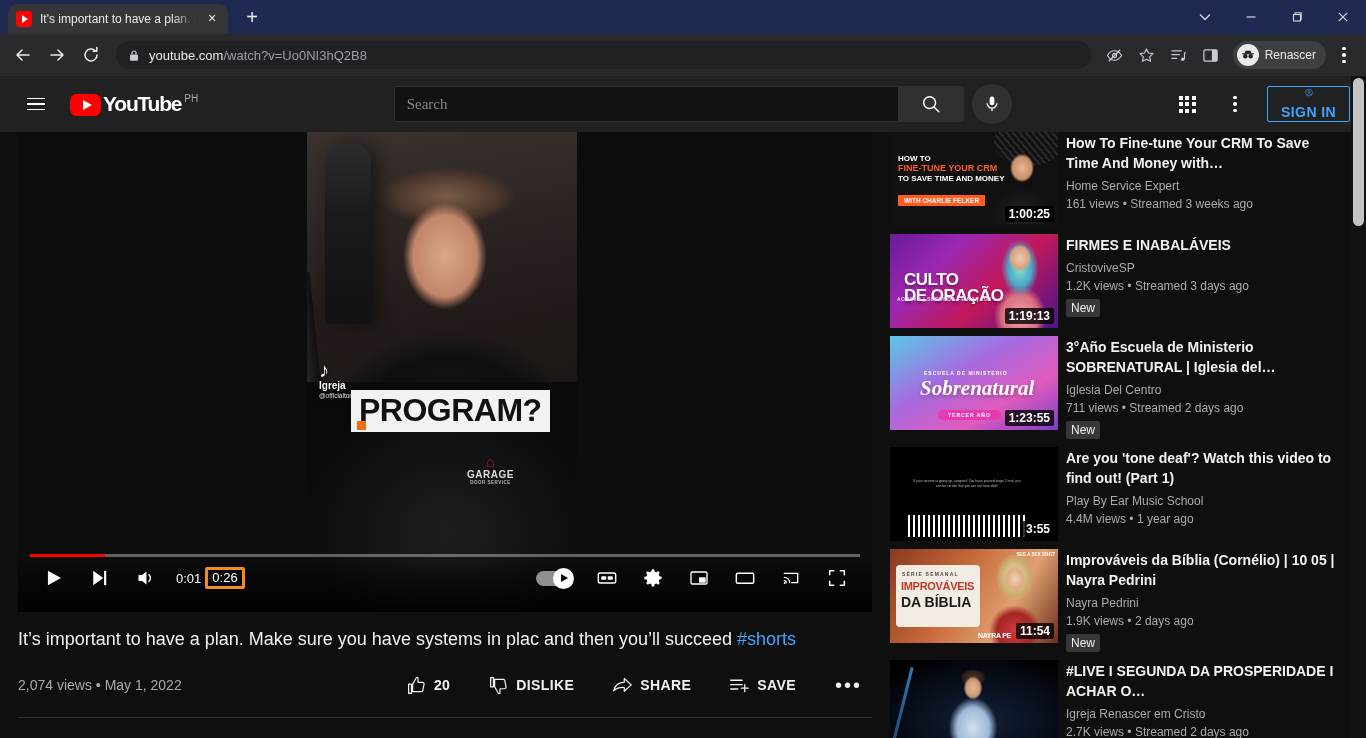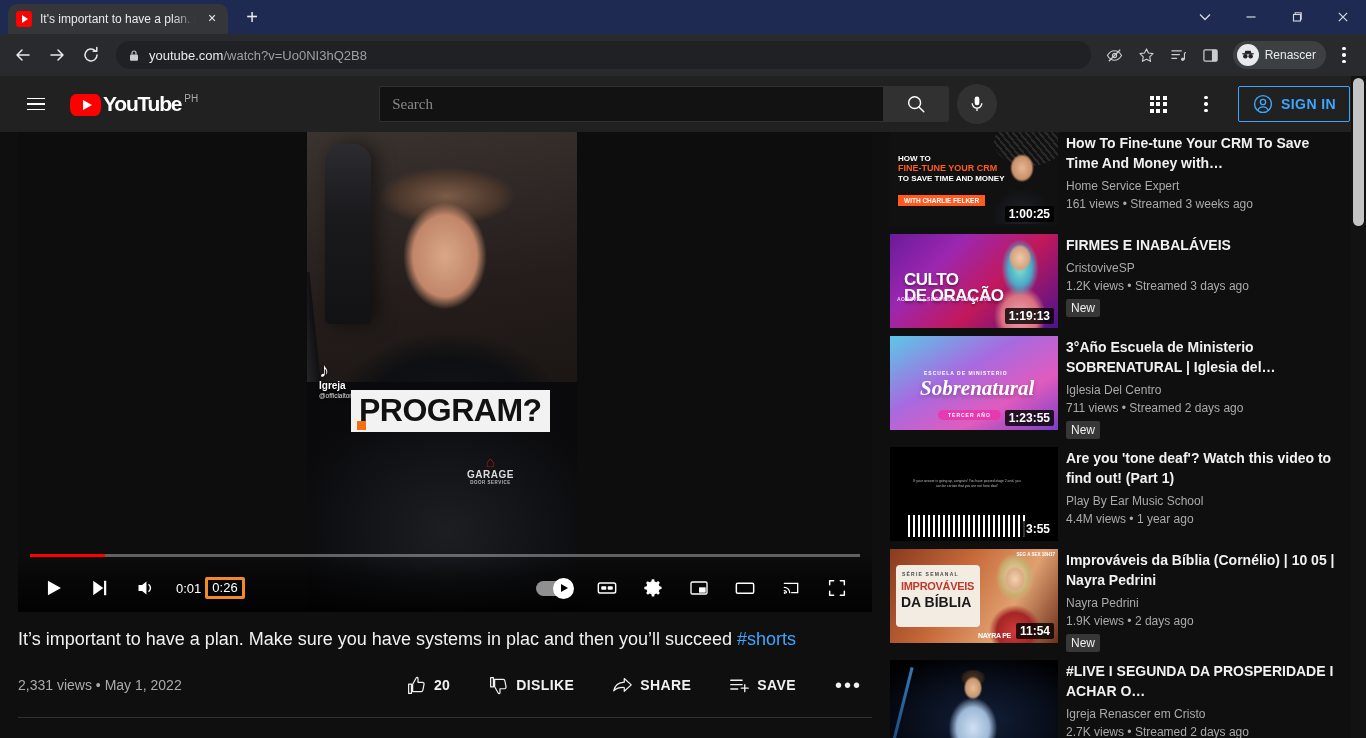--- a/index.html
+++ b/index.html
@@ -282,20 +282,21 @@
     align-items: center;
     gap: 7px;
     padding: 1px 13px;
     font-size: 14px;
     font-weight: bold;
     letter-spacing: 0.4px;
     cursor: pointer;
     background: transparent;
     font-family: "Liberation Sans", sans-serif;
     margin-left: 4px;
+    flex-direction: column;
   }
 
   
   .content {
     display: flex;
     height: calc(738px - 34px - 42px - 56px);
     overflow: hidden;
   }
   .primary {
     width: 890px;
@@ -416,21 +417,21 @@
     height: 3px;
     background: rgba(255,255,255,.35);
   }
   .progress-played {
     position: absolute; left: 0; top: 0;
     height: 3px;
     background: #ff0000;
   }
   .ctrl-row {
     position: absolute;
-    left: 0; right: 0; top: 10px;
+    left: 0; right: 0; top: 0;
     height: 48px;
     display: flex;
     align-items: center;
     padding: 0 12px;
     justify-content: flex-end;
   }
   .ctrl-left, .ctrl-right { display: flex; align-items: center; }
   .ctrl-right { margin-left: auto; }
   .cbtn {
     width: 46px; height: 46px;
@@ -1028,21 +1029,21 @@
             </div>
           </div>
         </div>
 
         <div class="below">
           <div class="video-title">
             <span>It’s important to have a plan. Make sure you have systems in plac and then you’ll succeed </span><span class="hashtag">#shorts</span>
           </div>
           <div class="meta-row">
             <div class="meta-views">
-              <span>2,331 views</span>
+              <span>2,074 views</span>
               <span>•</span>
               <span>May 1, 2022</span>
             </div>
             <div class="actions">
               <div class="action">
                 <svg width="21" height="21" viewBox="0 0 24 24">
                     <path d="M3 10.5h3.2V21H3zM7.6 10.5l4.2-7.3c.5-.9 1.9-.6 1.9.5v4.6h5.2c1.1 0 1.9 1 1.7 2.1l-1.3 7c-.2.9-.9 1.6-1.8 1.6H7.6z" stroke="#f1f1f1" stroke-width="1.4" fill="none" stroke-linejoin="round"></path>
                   </svg>
                 <span>20</span>
               </div>

